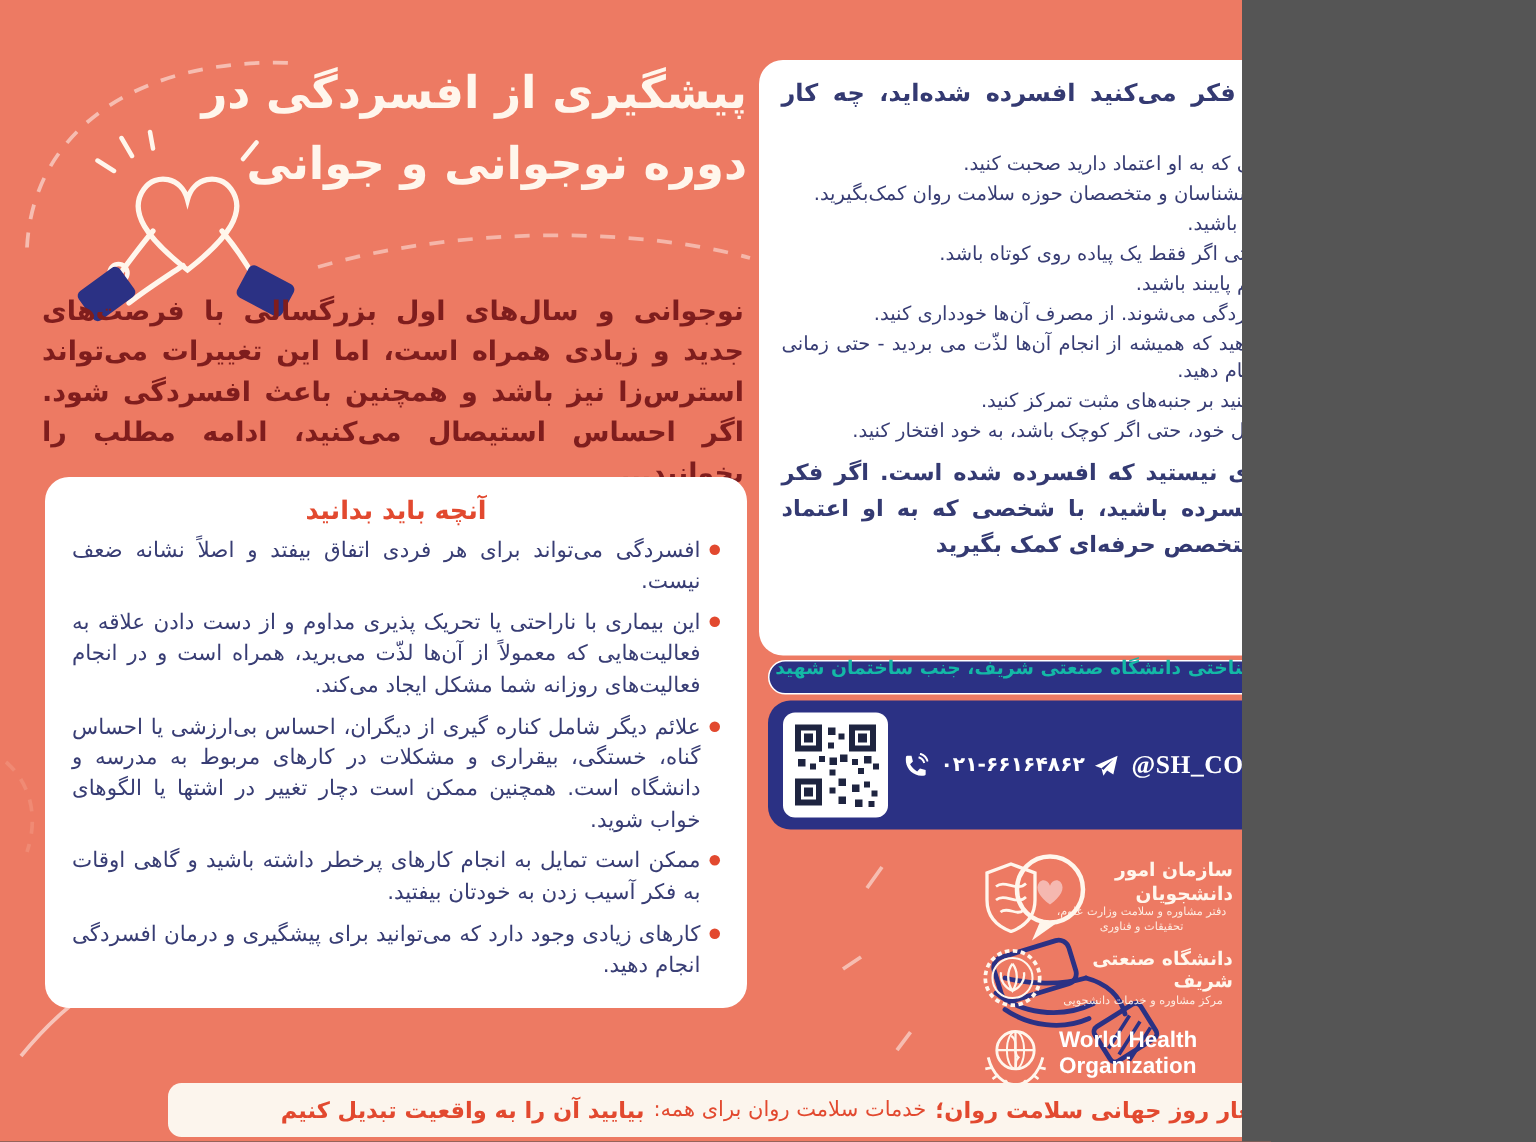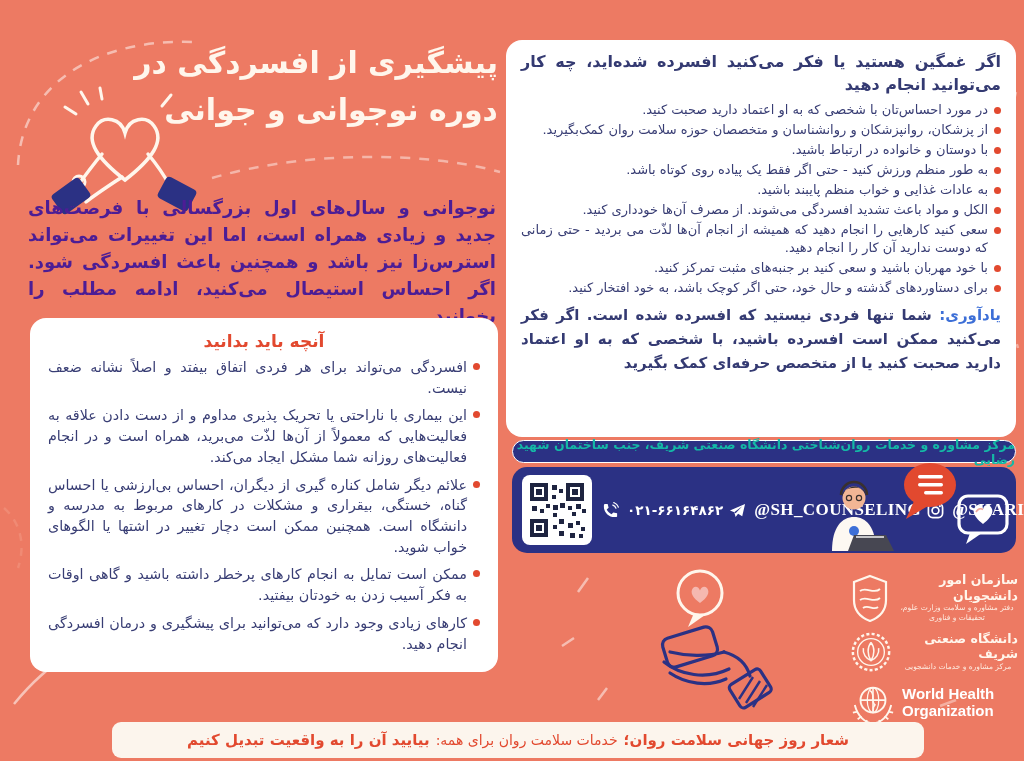--- a/index.html
+++ b/index.html
@@ -1,30 +1,30 @@
 <!DOCTYPE html>
 <html lang="fa"><head>
 <meta charset="utf-8">
 <style>
   html,body{margin:0;padding:0;background:#555;}
   .poster{
-    position:relative;width:1024px;height:761px;overflow:hidden;
+    position:relative;width:828px;height:761px;overflow:hidden;
     background:#ED7A63;
     font-family:"DejaVu Sans", sans-serif;
     -webkit-font-smoothing:antialiased;
   }
   .abs{position:absolute;}
   
   .main-title{
     left:28px;top:40px;width:470px;text-align:right;direction:rtl;
     color:#FFF6EC;font-weight:800;font-size:30px;line-height:1.55;
   }
   .intro{
     left:28px;top:194px;width:468px;direction:rtl;text-align:justify;
-    color:#4c1d95;font-weight:700;font-size:18px;line-height:1.5;
+    color:#7f1d1d;font-weight:700;font-size:18px;line-height:1.5;
   }
   .card{
     background:#FFFFFF;border-radius:16px;box-sizing:border-box;
     direction:rtl;color:#383D74;
   }
   .know-card{left:30px;top:318px;width:468px;height:354px;padding:13px 18px;overflow:hidden;}
   .card-heading{color:#E2492F;font-weight:800;font-size:17px;margin:0 0 6px 0;text-align:center;}
   .action-card{left:506px;top:40px;width:510px;height:397px;padding:10px 15px;overflow:hidden;}
   .action-title{color:#343A72;font-weight:800;font-size:16px;line-height:1.45;margin:0 0 5px 0;text-align:justify;}
   ul.blist{list-style:none;margin:0;padding:0;}

